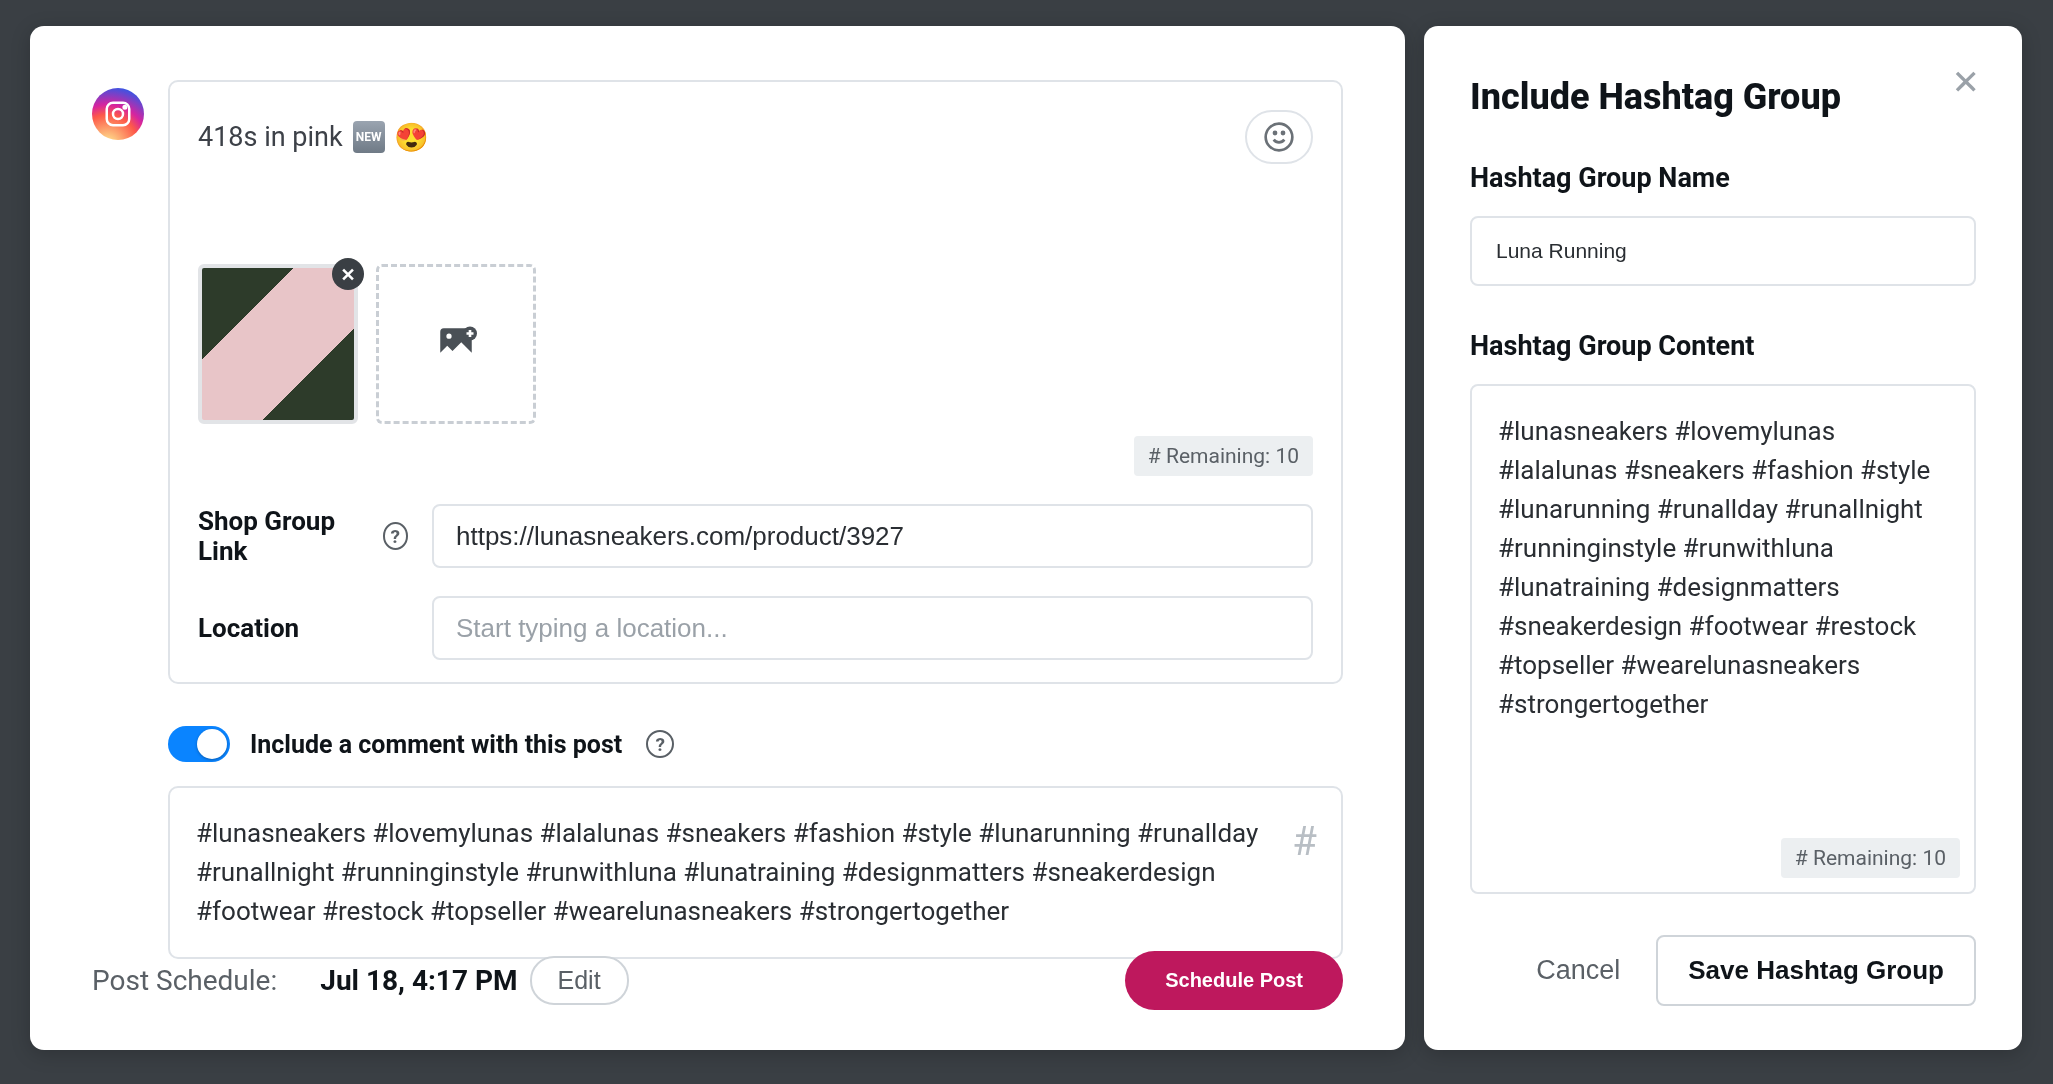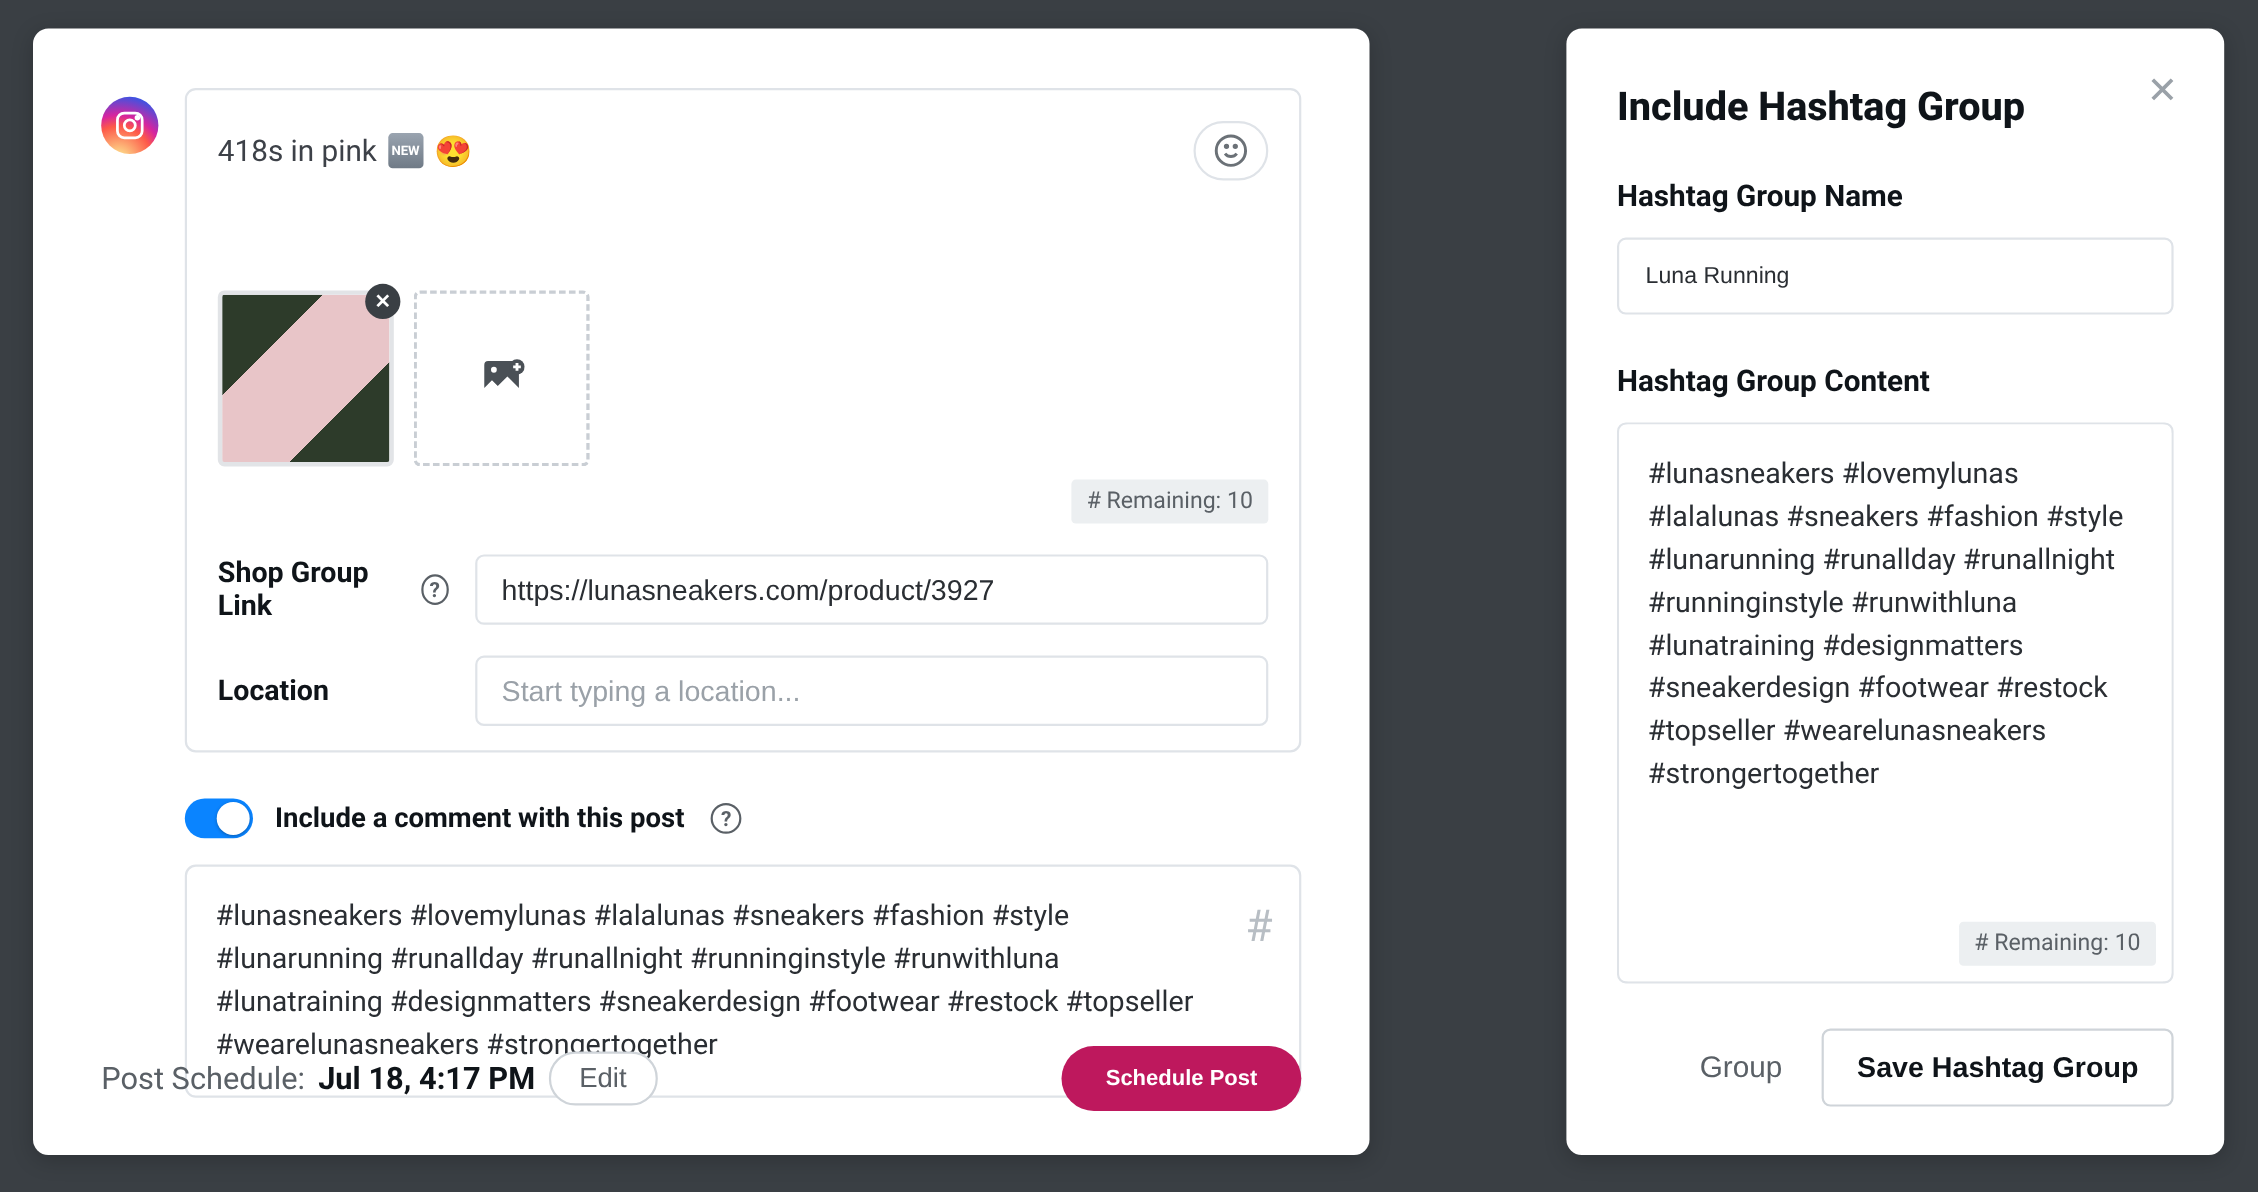--- a/index.html
+++ b/index.html
@@ -11,21 +11,21 @@
     overflow: hidden;
     position: relative;
   }
   .backdrop {
     position: absolute; inset: 0;
     background: #3a3f44;
   }
   .card-left {
     position: absolute;
     left: 30px; top: 26px;
-    width: 1215px; height: 1024px;
+    width: 1375px; height: 1024px;
     background: #fff;
     border-radius: 14px;
     box-shadow: 0 4px 20px rgba(0,0,0,0.2);
     padding: 54px 62px 40px 62px;
   }
   .card-right {
     position: absolute;
     left: 1424px; top: 26px;
     width: 598px; height: 1024px;
     background: #fff;
@@ -117,21 +117,21 @@
   }
   .hash-icon-large {
     position:absolute; right:24px; top:24px;
     font-size:40px; color:#b8bec4; font-weight:400;
   }
   .footer-row {
     position:absolute; left:62px; right:62px; bottom:40px;
     display:flex; align-items:center; justify-content:space-between;
   }
   .schedule-text { font-size:28px; color:#5a6066; display:flex; align-items:center; gap:12px;}
-  .schedule-text .date { font-weight:700; color:#0f1419; }
+  .schedule-text .date { font-weight:700; color:#0f1419;margin-left:31px; }
   .edit-btn {
     border:2px solid #cfd4d9; border-radius:24px;
     padding:8px 26px; font-size:25px; color:#5a6066; background:#fff;
   }
   .schedule-btn {
     background:#be185d; color:#fff; border:none; border-radius:30px;
     padding:18px 40px; font-size:20px; font-weight:600;
   }
   
   .close-x {
@@ -275,16 +275,16 @@
   <div class="panel-label">Hashtag Group Name</div>
   <input class="panel-input" value="Luna Running" style="">
 
   <div class="panel-label">Hashtag Group Content</div>
   <div class="panel-textarea-wrap">
     <textarea class="panel-textarea" style="">#lunasneakers #lovemylunas #lalalunas #sneakers #fashion #style #lunarunning #runallday #runallnight #runninginstyle #runwithluna #lunatraining #designmatters #sneakerdesign #footwear #restock #topseller #wearelunasneakers #strongertogether</textarea>
     <div class="remaining-badge-r"># Remaining: 10</div>
   </div>
 
   <div class="panel-footer">
-    <button class="cancel-btn">Group</button>
+    <button class="cancel-btn">Cancel</button>
     <button class="save-btn">Save Hashtag Group</button>
   </div>
 </div>
 
 </body></html>

